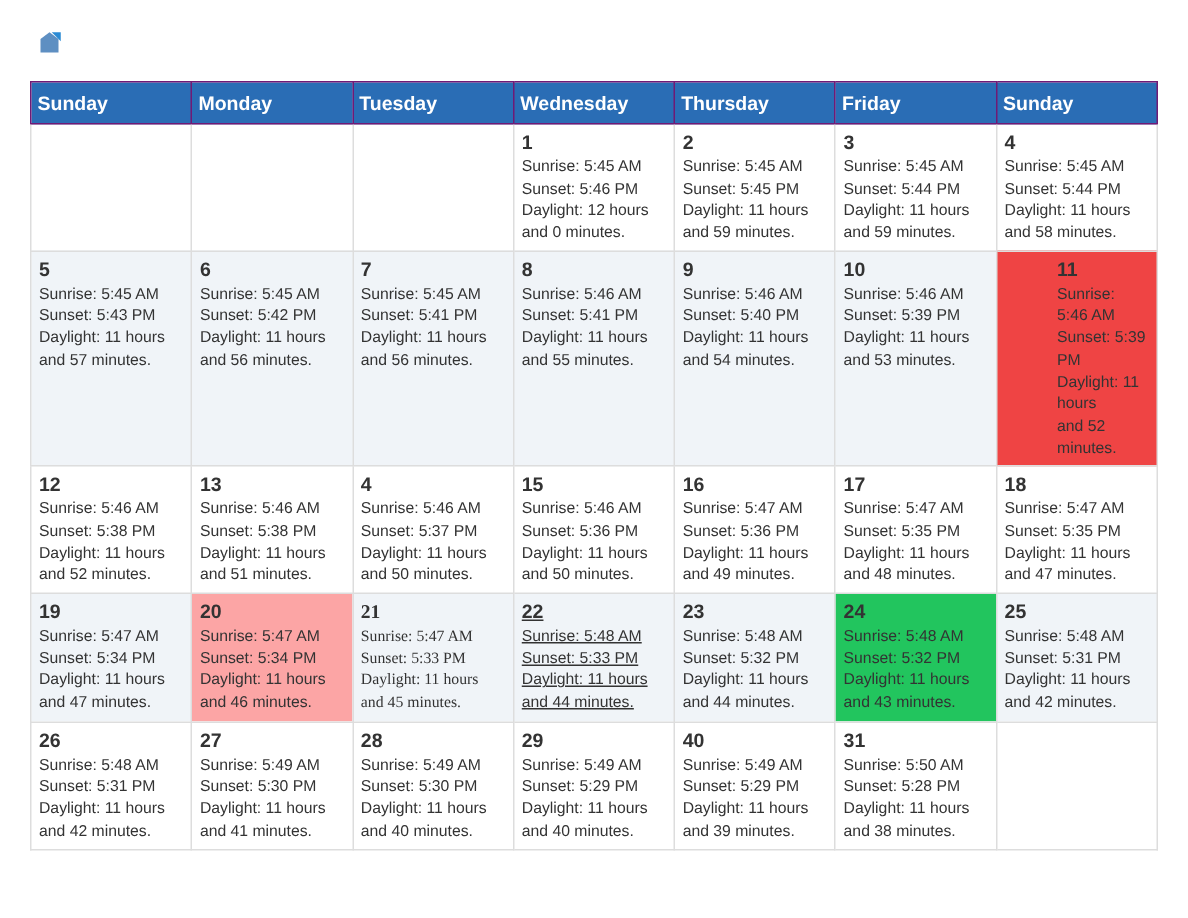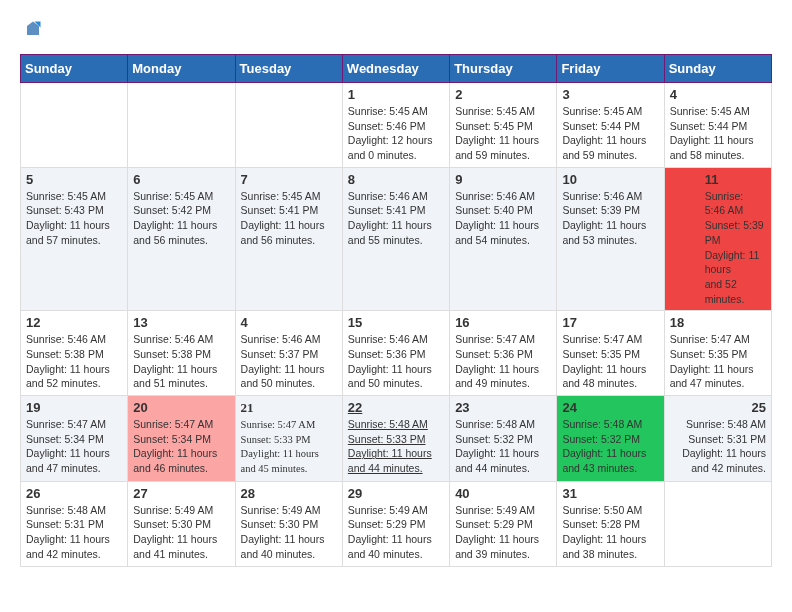--- a/index.html
+++ b/index.html
@@ -294,21 +294,21 @@
 Daylight: 11 hours
 and 44 minutes.</div>
         </td>
         <td style="background: #22c55e;">
           <span class="day-number">24</span>
           <div class="day-info" style="white-space: pre-line;">Sunrise: 5:48 AM
 Sunset: 5:32 PM
 Daylight: 11 hours
 and 43 minutes.</div>
         </td>
-        <td style="background: rgb(240, 244, 248); text-align: right;">
+        <td style="background: rgb(240, 244, 248);">
           <span class="day-number">25</span>
           <div class="day-info" style="white-space: pre-line;">Sunrise: 5:48 AM
 Sunset: 5:31 PM
 Daylight: 11 hours
 and 42 minutes.</div>
         </td>
       </tr>
       <tr>
         <td>
           <span class="day-number">26</span>

